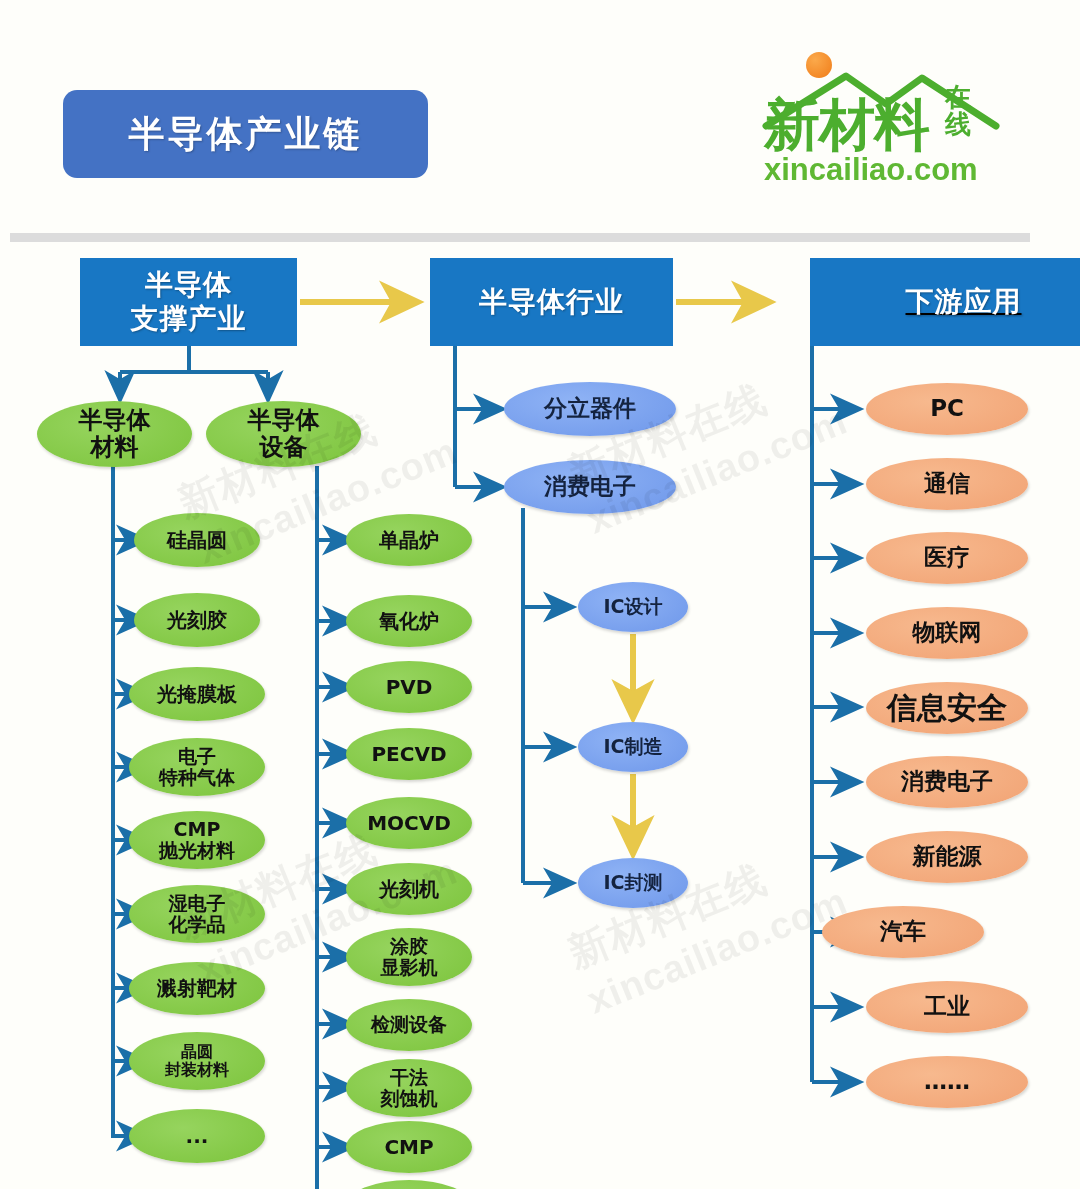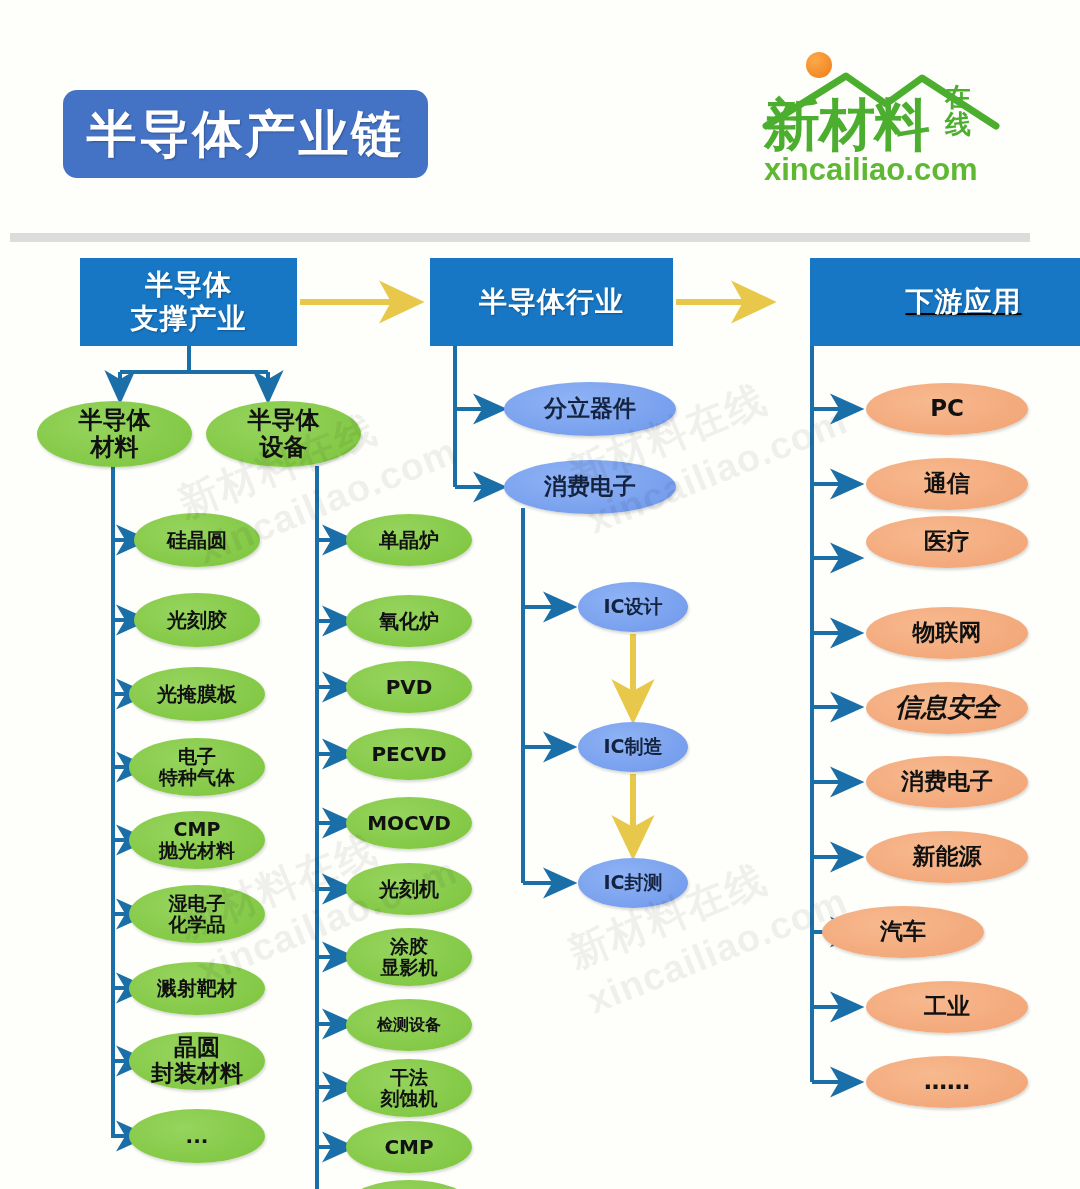--- a/index.html
+++ b/index.html
@@ -28,21 +28,21 @@
   .wm .en{font-size:38px;letter-spacing:1px;display:block;margin-top:2px;}
 
   
   .title-box{
     position:absolute;left:63px;top:90px;width:365px;height:88px;
     background:#4472C4;border-radius:14px;
     display:flex;align-items:center;justify-content:center;
     z-index:4;
   }
   .title-box span{
-    color:#FFFFFF;font-size:50px;font-weight:bold;letter-spacing:3px;
+    color:#FFFFFF;font-size:36px;font-weight:bold;letter-spacing:3px;
     font-family:"DejaVu Sans","Liberation Sans",sans-serif;
     text-shadow:1px 1px 2px rgba(0,0,0,.25);
   }
 
   .logo{position:absolute;left:760px;top:50px;width:245px;height:140px;z-index:4;}
   .logo .sun{
     position:absolute;left:46px;top:2px;width:26px;height:26px;border-radius:50%;
     background:radial-gradient(circle at 35% 30%,#FBA94B,#F07C18);
   }
   .logo .roofsvg{position:absolute;left:0px;top:14px;}
@@ -237,21 +237,21 @@
   <div class="node n-green" style="left:129px;top:811px;width:136px;height:58px;">
     <span style="font-size:19px;">CMP<br>抛光材料</span>
     </div>
   <div class="node n-green" style="left:129px;top:885px;width:136px;height:58px;">
     <span style="font-size:19px;">湿电子<br>化学品</span>
     </div>
   <div class="node n-green" style="left:129px;top:962px;width:136px;height:53px;">
     <span style="font-size:20px;">溅射靶材</span>
     </div>
   <div class="node n-green" style="left:129px;top:1032px;width:136px;height:58px;">
-    <span style="font-size:23px;">晶圆<br>封装材料</span>
+    <span style="font-size:16px;">晶圆<br>封装材料</span>
     </div>
   <div class="node n-green" style="left:129px;top:1109px;width:136px;height:54px;">
     <span style="font-size:20px;">...</span>
     </div>
 
   <div class="node n-green" style="left:346px;top:514px;width:126px;height:52px;">
     <span style="font-size:20px;">单晶炉</span>
     </div>
   <div class="node n-green" style="left:346px;top:595px;width:126px;height:52px;">
     <span style="font-size:20px;">氧化炉</span>
@@ -265,21 +265,21 @@
   <div class="node n-green" style="left:346px;top:797px;width:126px;height:52px;">
     <span style="font-size:20px;">MOCVD</span>
     </div>
   <div class="node n-green" style="left:346px;top:863px;width:126px;height:52px;">
     <span style="font-size:20px;">光刻机</span>
     </div>
   <div class="node n-green" style="left:346px;top:928px;width:126px;height:58px;">
     <span style="font-size:19px;">涂胶<br>显影机</span>
     </div>
   <div class="node n-green" style="left:346px;top:999px;width:126px;height:52px;">
-    <span style="font-size:16px;">检测设备</span>
+    <span style="font-size:19px;">检测设备</span>
     </div>
   <div class="node n-green" style="left:346px;top:1059px;width:126px;height:58px;">
     <span style="font-size:19px;">干法<br>刻蚀机</span>
     </div>
   <div class="node n-green" style="left:346px;top:1121px;width:126px;height:52px;">
     <span style="font-size:20px;">CMP</span>
     </div>
   <div class="node n-green" style="left:346px;top:1180px;width:126px;height:52px;">
     <span style="font-size:20px;"></span>
     </div>
@@ -300,28 +300,28 @@
   <div class="node n-blue n-bigblue" style="left:578px;top:858px;width:110px;height:50px;">
     <span style="font-size:19px;">IC封测</span>
     </div>
 
   <div class="node n-orange" style="left:866px;top:383px;width:162px;height:52px;">
     <span style="font-size:23px;">PC</span>
     </div>
   <div class="node n-orange" style="left:866px;top:458px;width:162px;height:52px;">
     <span style="font-size:23px;">通信</span>
     </div>
-  <div class="node n-orange" style="left:866px;top:516px;width:162px;height:52px;">
+  <div class="node n-orange" style="left:866px;top:532px;width:162px;height:52px;">
     <span style="font-size:23px;">医疗</span>
     </div>
   <div class="node n-orange" style="left:866px;top:607px;width:162px;height:52px;">
     <span style="font-size:23px;">物联网</span>
     </div>
   <div class="node n-orange" style="left:866px;top:682px;width:162px;height:52px;">
-    <span style="font-size:26px;font-style:italic;">信息安全</span>
+    <span style="font-size:30px;">信息安全</span>
     </div>
   <div class="node n-orange" style="left:866px;top:756px;width:162px;height:52px;">
     <span style="font-size:23px;">消费电子</span>
     </div>
   <div class="node n-orange" style="left:866px;top:831px;width:162px;height:52px;">
     <span style="font-size:23px;">新能源</span>
     </div>
   <div class="node n-orange" style="left:822px;top:906px;width:162px;height:52px;">
     <span style="font-size:23px;">汽车</span>
     </div>

